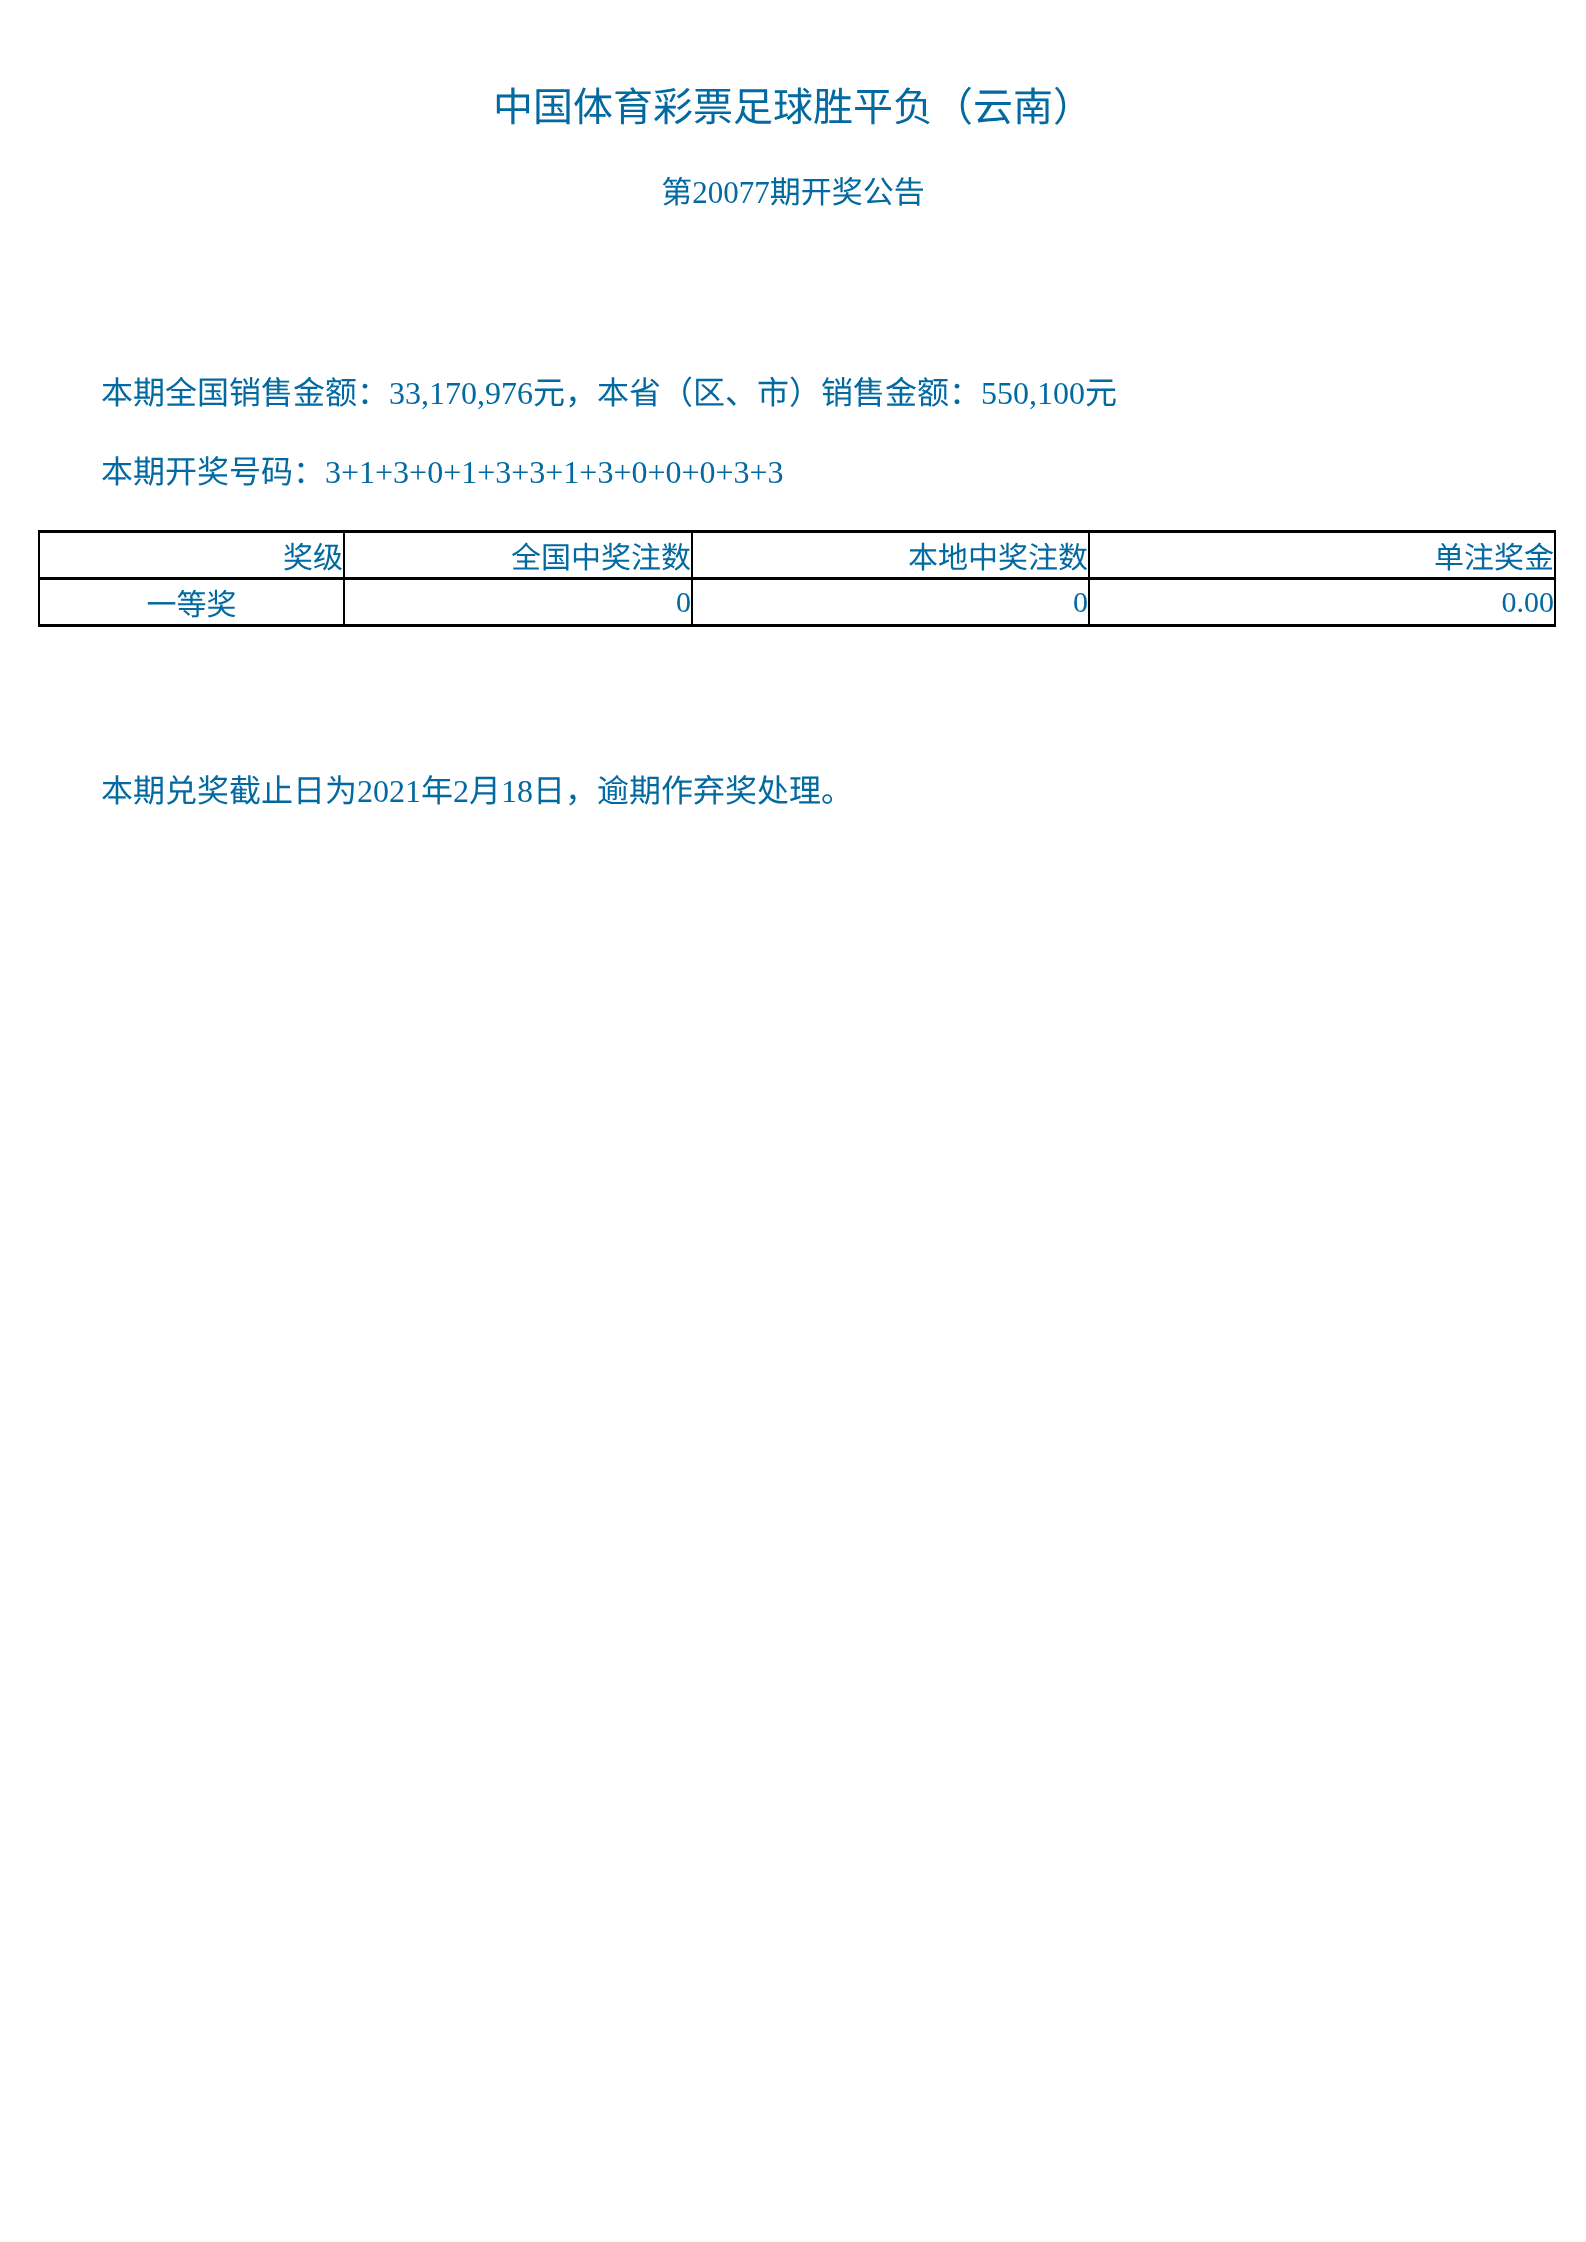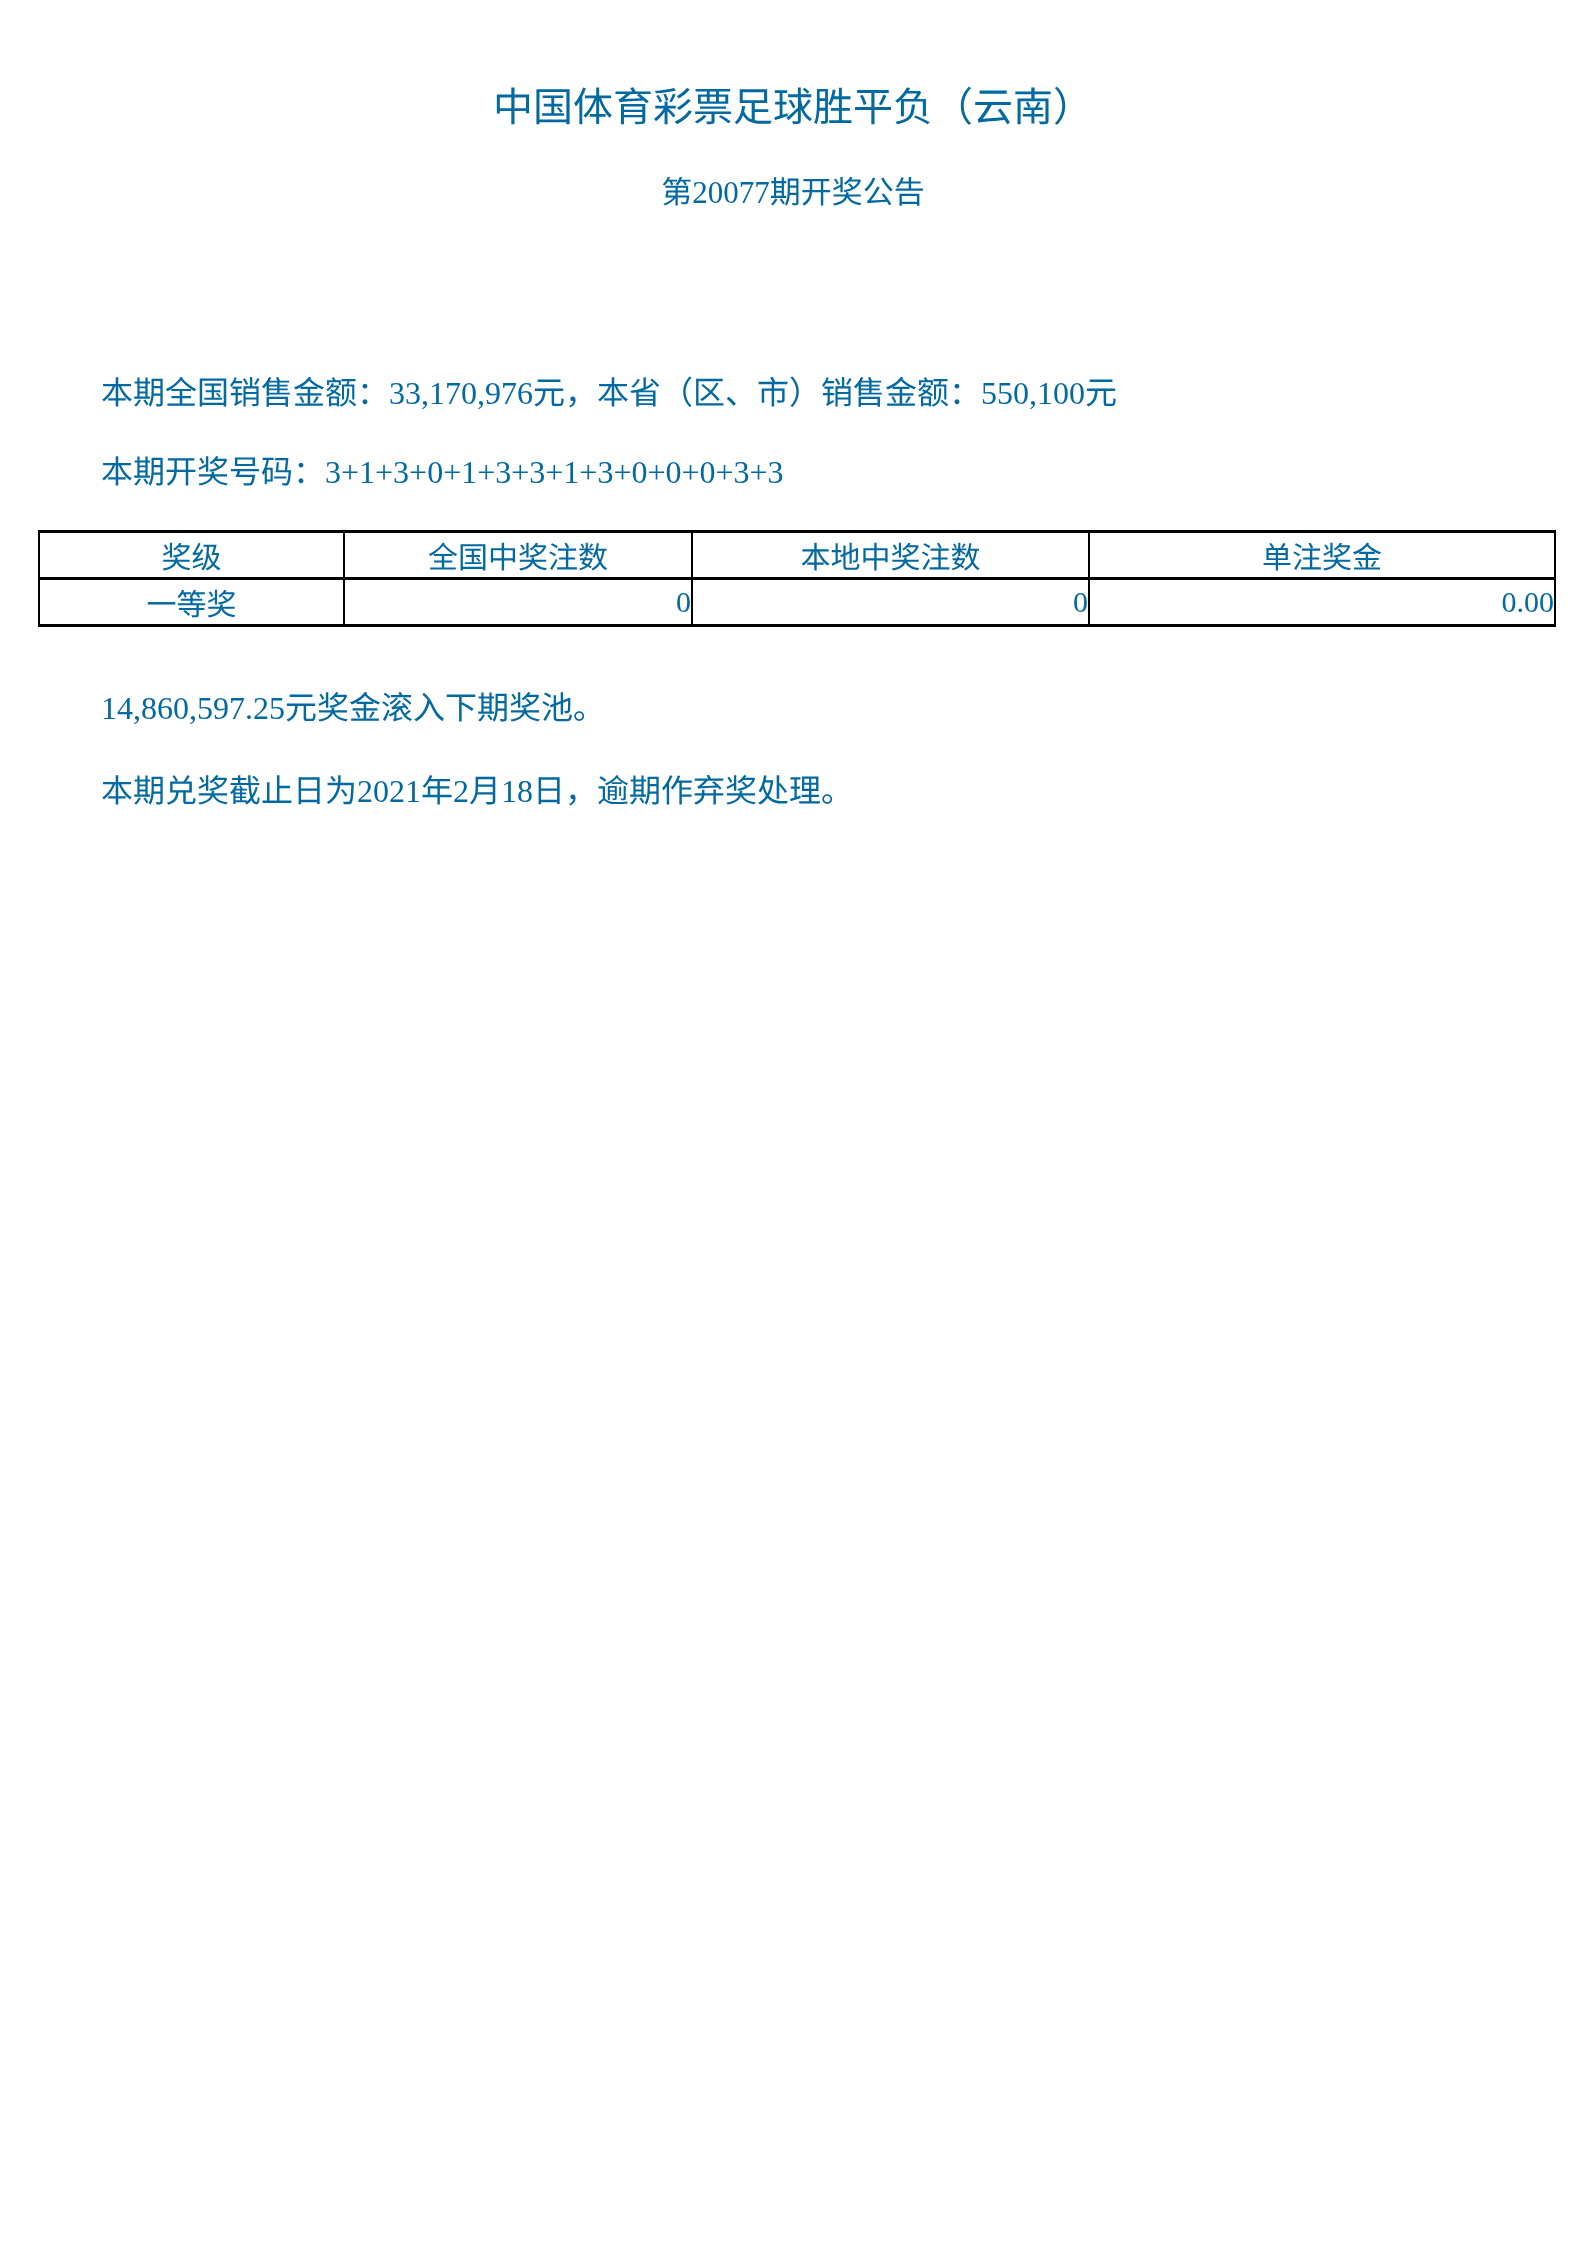--- a/index.html
+++ b/index.html
@@ -67,21 +67,21 @@
     border-right: 2px solid #000000;
     border-top: 3px solid #000000;
     border-bottom: 3px solid #000000;
     height: 43px;
     padding: 0;
     font-weight: normal;
     vertical-align: middle;
     overflow: hidden;
     white-space: nowrap;
   }
-  table.prize-table th { text-align: center; }
+  table.prize-table th { text-align: right; }
   td.cell-level { text-align: center; border-radius: 14px; }
   td.cell-num   { text-align: right; padding-right: 8px; }
   .col-level    { width: 305px; }
   .col-national { width: 348px; }
   .col-local    { width: 397px; }
   .col-prize    { width: 466px; }
 </style>
 </head>
 <body>
 
@@ -114,17 +114,16 @@
     <tbody>
       <tr>
         <td class="cell-level">一等奖</td>
         <td class="cell-num">0</td>
         <td class="cell-num">0</td>
         <td class="cell-num">0.00</td>
       </tr>
     </tbody>
   </table>
 
-  <p class="info-line line-rollover">14,860,597.25元奖金滚入下期奖池。</p>
 
   <p class="info-line line-deadline">本期兑奖截止日为2021年2月18日，逾期作弃奖处理。</p>
 
 </div>
 
 </body></html>

